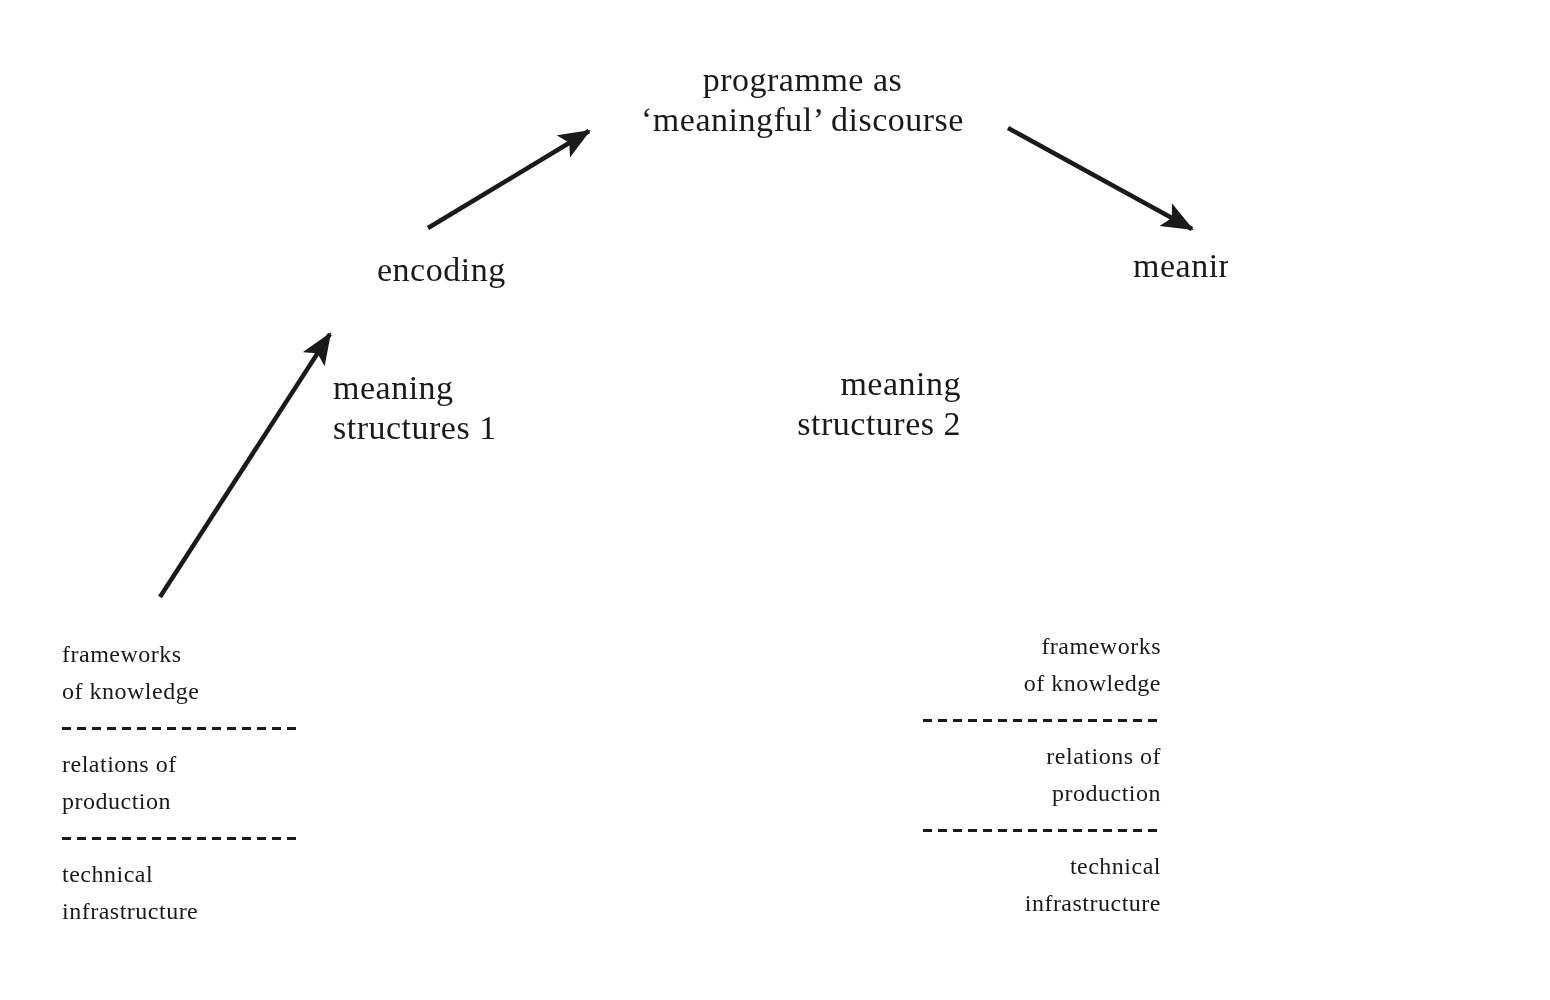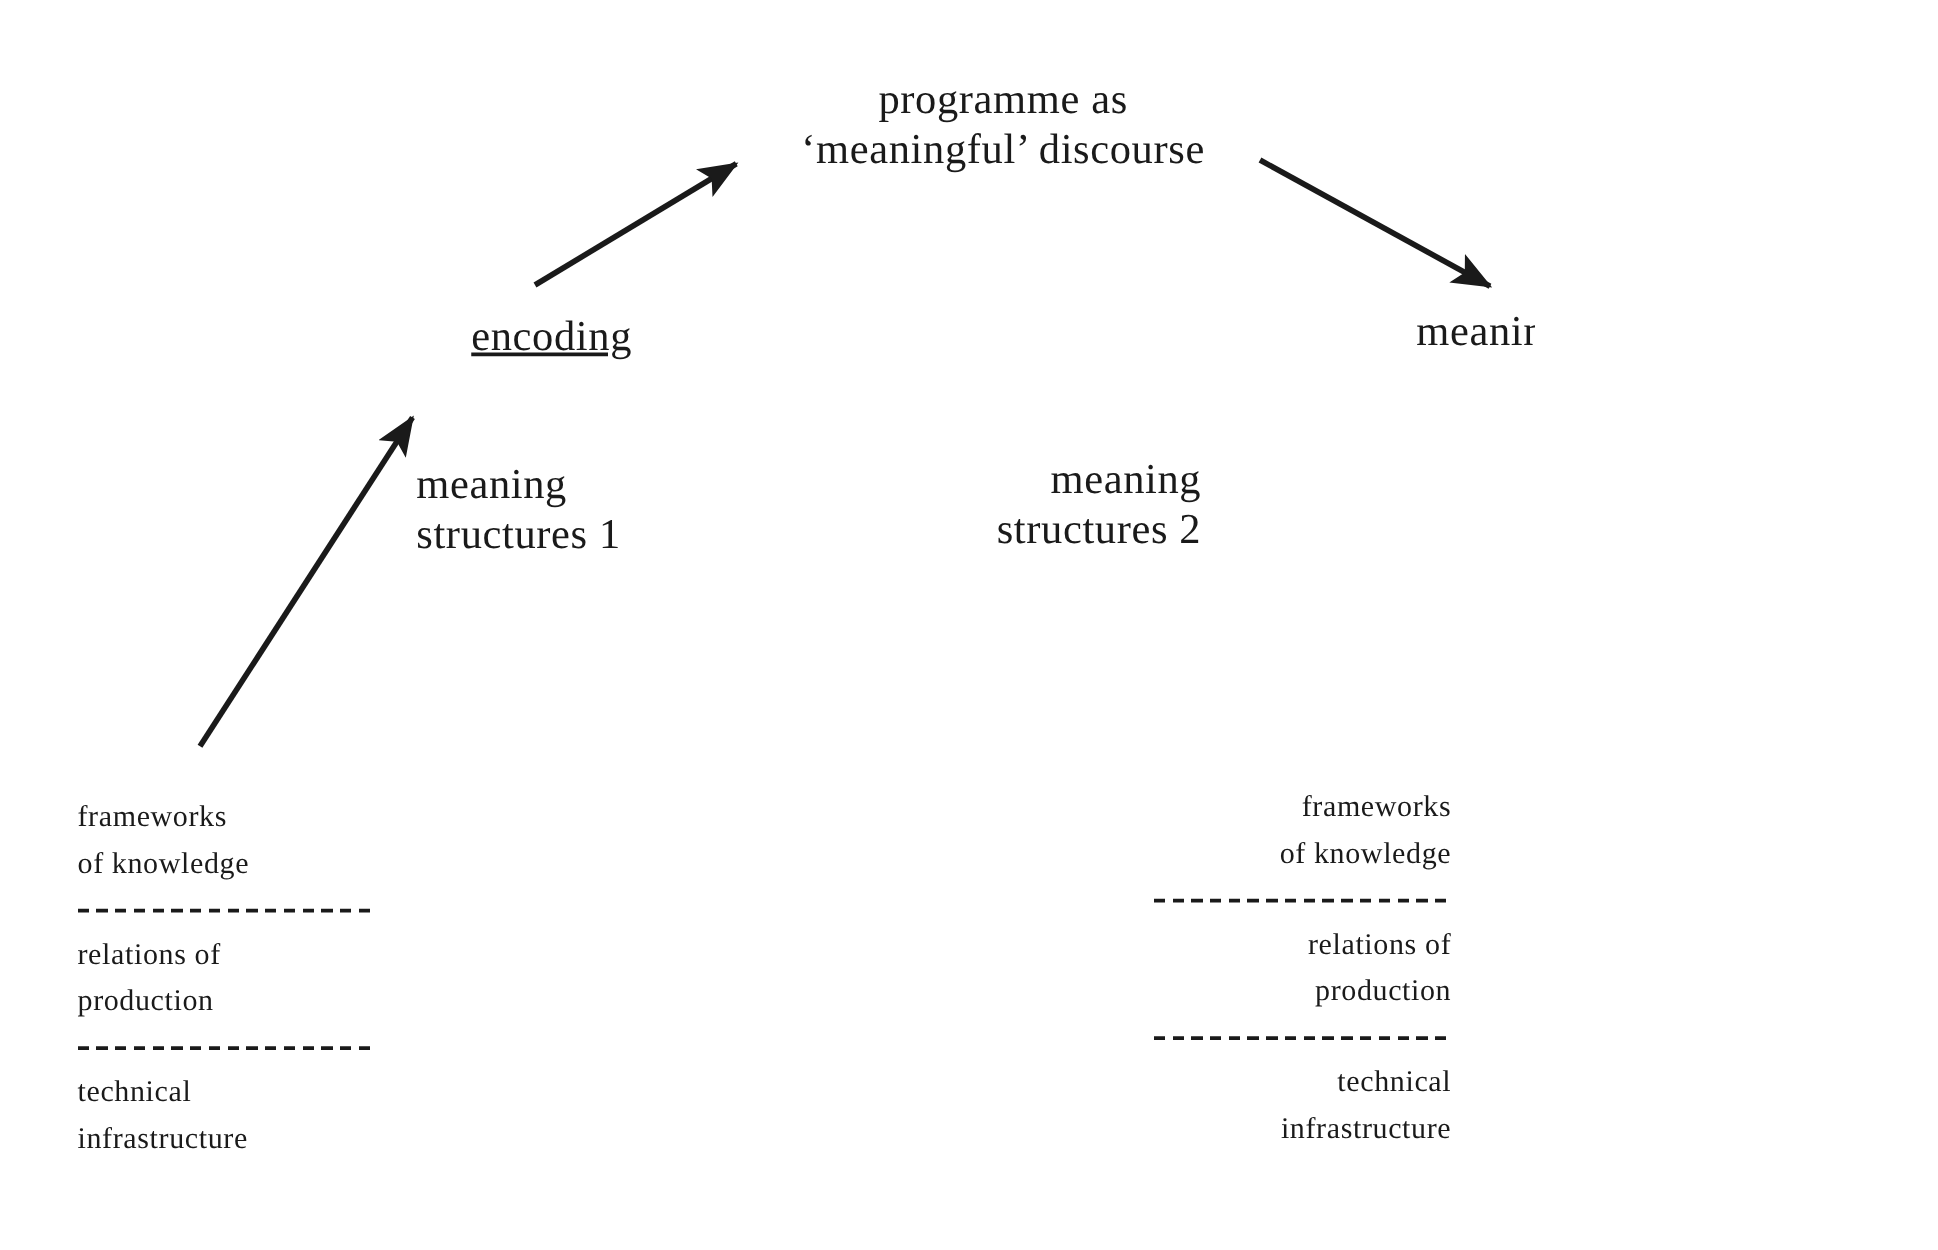--- a/index.html
+++ b/index.html
@@ -32,21 +32,20 @@
   }
   .programme-label {
     left: 615px;
     top: 60px;
     width: 375px;
     text-align: center;
   }
   .encoding-label {
     left: 377px;
     top: 250px;
-    text-decoration: underline;
   }
   .decoding-label {
     left: 1133px;
     top: 246px;
   }
   .ms1-label {
     left: 333px;
     top: 368px;
     text-align: left;
   }

